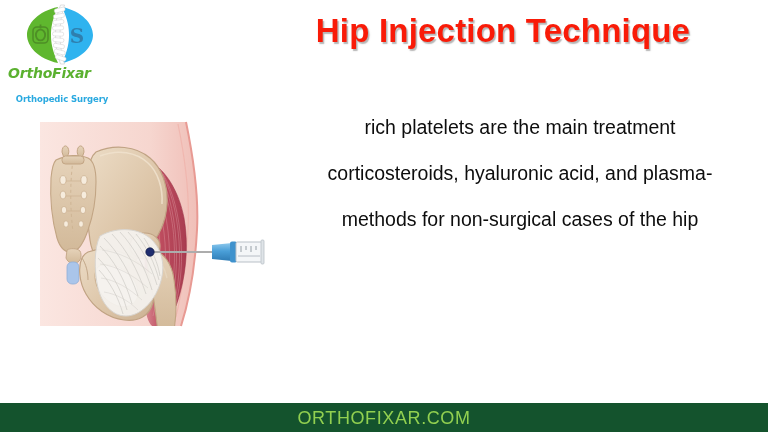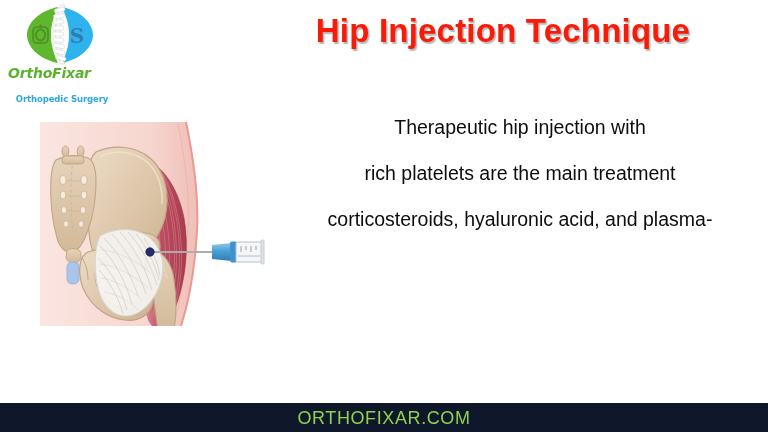--- a/index.html
+++ b/index.html
@@ -99,21 +99,21 @@
   }
   .body-text .ln { display: block; white-space: nowrap; }
 
   
   .footer-bar {
     position: absolute;
     left: 0;
     top: 403px;
     width: 768px;
     height: 29px;
-    background: #0f172a;
+    background: #14532d;
     display: flex;
     align-items: center;
     justify-content: center;
   }
   .footer-text {
     font-family: "Liberation Sans", sans-serif;
     font-size: 18px;
     color: #92d050;
     letter-spacing: 0.6px;
     line-height: 18px;
@@ -168,23 +168,23 @@
         </g>
       </svg>
     </div>
     <div class="logo-text-main">OrthoFixar</div>
     <div class="logo-text-sub">Orthopedic Surgery</div>
   </div>
 
   <div class="title">Hip Injection Technique</div>
 
   <div class="body-text">
-    <span class="ln">Therapeutic hip injection with</span>
     <span class="ln">rich platelets are the main treatment</span>
     <span class="ln">corticosteroids, hyaluronic acid, and plasma-</span>
+    <span class="ln">methods for non-surgical cases of the hip</span>
   </div>
 
   <div class="illustration">
     <svg viewBox="0 0 290 250" width="290" height="250" xmlns="http://www.w3.org/2000/svg">
       <defs>
         <linearGradient id="gBone" x1="0" y1="0" x2="1" y2="1">
           <stop offset="0%" stop-color="#ecdcc6"></stop>
           <stop offset="55%" stop-color="#ddc6a9"></stop>
           <stop offset="100%" stop-color="#cbb193"></stop>
         </linearGradient>

